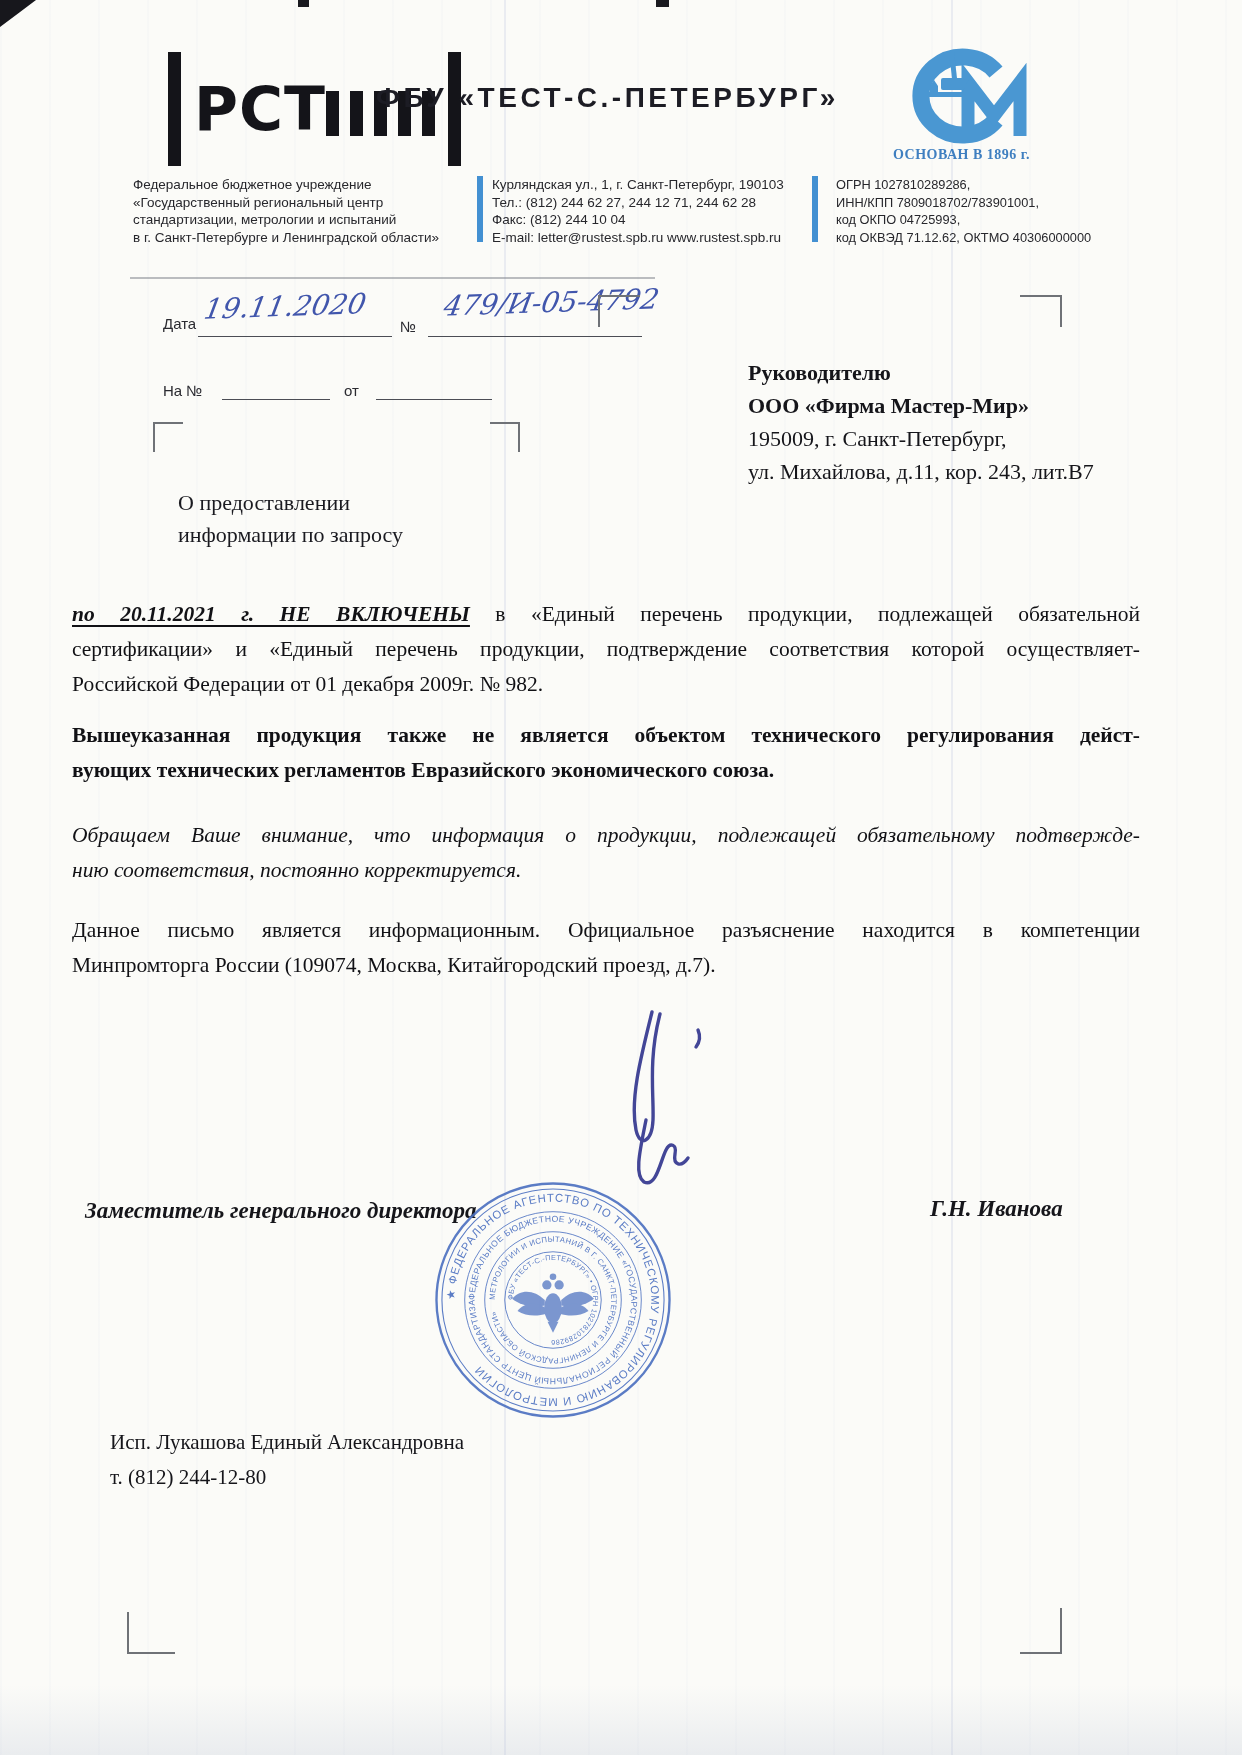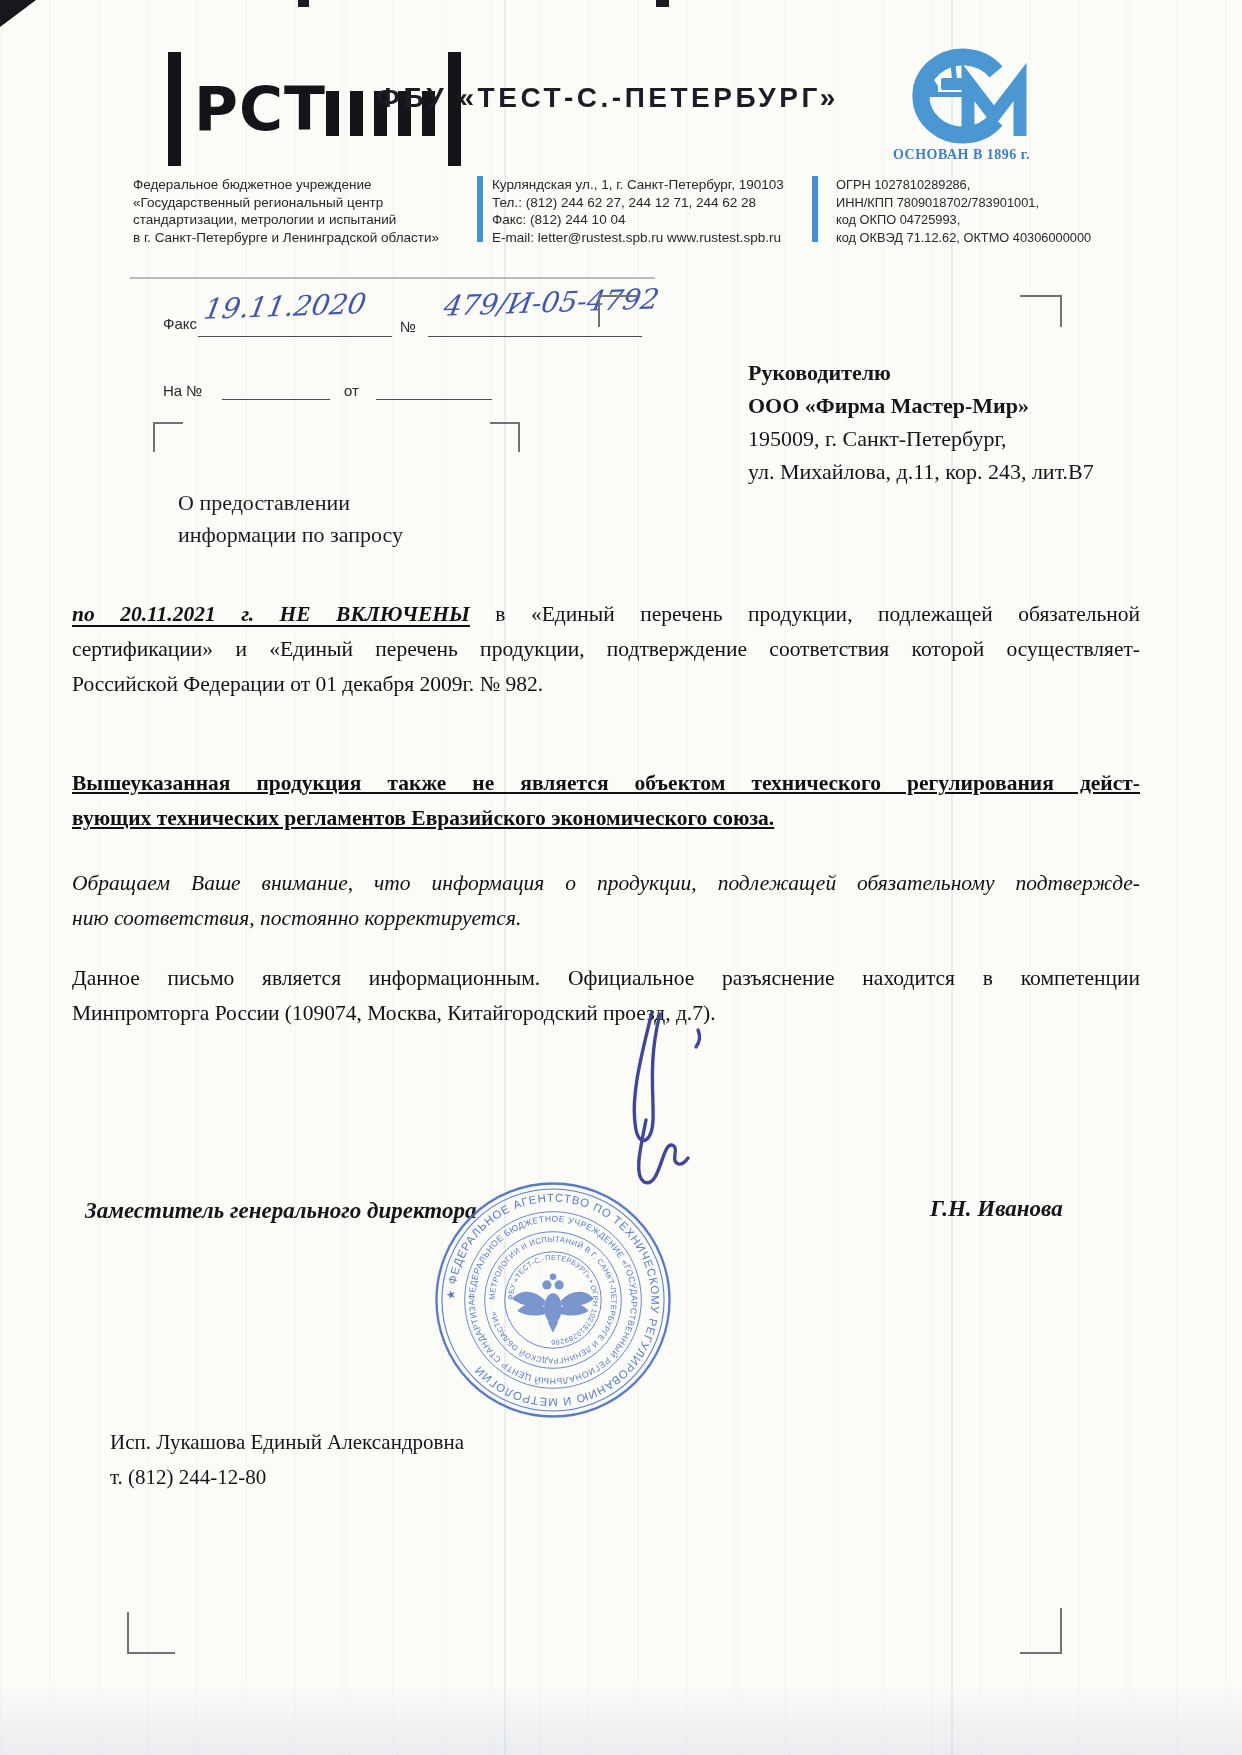--- a/index.html
+++ b/index.html
@@ -41,21 +41,21 @@
   
   .recipient{position:absolute;left:748px;top:356px;font-family:"Liberation Serif",serif;font-size:22px;line-height:33px;color:#15151a;}
   .recipient .b{font-weight:700;}
   .subject{position:absolute;left:178px;top:487px;font-family:"Liberation Serif",serif;font-size:22px;line-height:32px;color:#1a1a20;}
   
   .body-block{position:absolute;left:72px;top:597px;width:1068px;font-family:"Liberation Serif",serif;font-size:21.5px;line-height:35px;color:#111115;}
   .bl{white-space:nowrap;}
   .bl.just{white-space:normal;text-align:justify;text-align-last:justify;}
   .bl.ind{text-indent:108px;}
   .em-seg{font-weight:700;font-style:italic;text-decoration:underline;text-underline-offset:4px;}
-  .p2{font-weight:700;margin-top:64px;text-decoration:underline;}
+  .p2{font-weight:700;margin-top:16px;}
   .p3{font-style:italic;margin-top:30px;}
   .p4{margin-top:25px;}
   
   .sig-title{position:absolute;left:85px;top:1198px;font-family:"Liberation Serif",serif;font-weight:700;font-style:italic;font-size:23px;color:#15151a;}
   .sig-name{position:absolute;left:930px;top:1196px;font-family:"Liberation Serif",serif;font-weight:700;font-style:italic;font-size:23px;color:#15151a;}
   .stamp-svg{position:absolute;left:421px;top:1168px;filter:blur(0.45px);opacity:.9;}
   .ink-svg{position:absolute;left:590px;top:1000px;}
   .footer{position:absolute;left:110px;top:1425px;font-family:"Liberation Serif",serif;font-size:21px;line-height:35px;color:#15151a;}
 </style>
 </head>
@@ -115,21 +115,21 @@
   </div>
   <div class="lh-div" style="left:812px;"></div>
   <div class="lh-col c3">
     <div>ОГРН 1027810289286,</div>
     <div>ИНН/КПП 7809018702/783901001,</div>
     <div>код ОКПО 04725993,</div>
     <div>код ОКВЭД 71.12.62,  ОКТМО 40306000000</div>
   </div>
 
   <div class="thin-rule"></div>
-  <span class="ref-label" style="left:163px;top:315px;">Факс</span>
+  <span class="ref-label" style="left:163px;top:315px;">Дата</span>
   <span class="hand" style="left:205px;top:290px;">19.11.2020</span>
   <div class="uline" style="left:198px;top:336px;width:194px;"></div>
   <span class="ref-label" style="left:400px;top:318px;">№</span>
   <span class="hand" style="left:445px;top:286px;">479/И-05-4792</span>
   <div class="uline" style="left:428px;top:336px;width:214px;"></div>
 
   <span class="ref-label" style="left:163px;top:382px;">На №</span>
   <div class="uline" style="left:222px;top:399px;width:108px;"></div>
   <span class="ref-label" style="left:344px;top:382px;">от</span>
   <div class="uline" style="left:376px;top:399px;width:116px;"></div>

